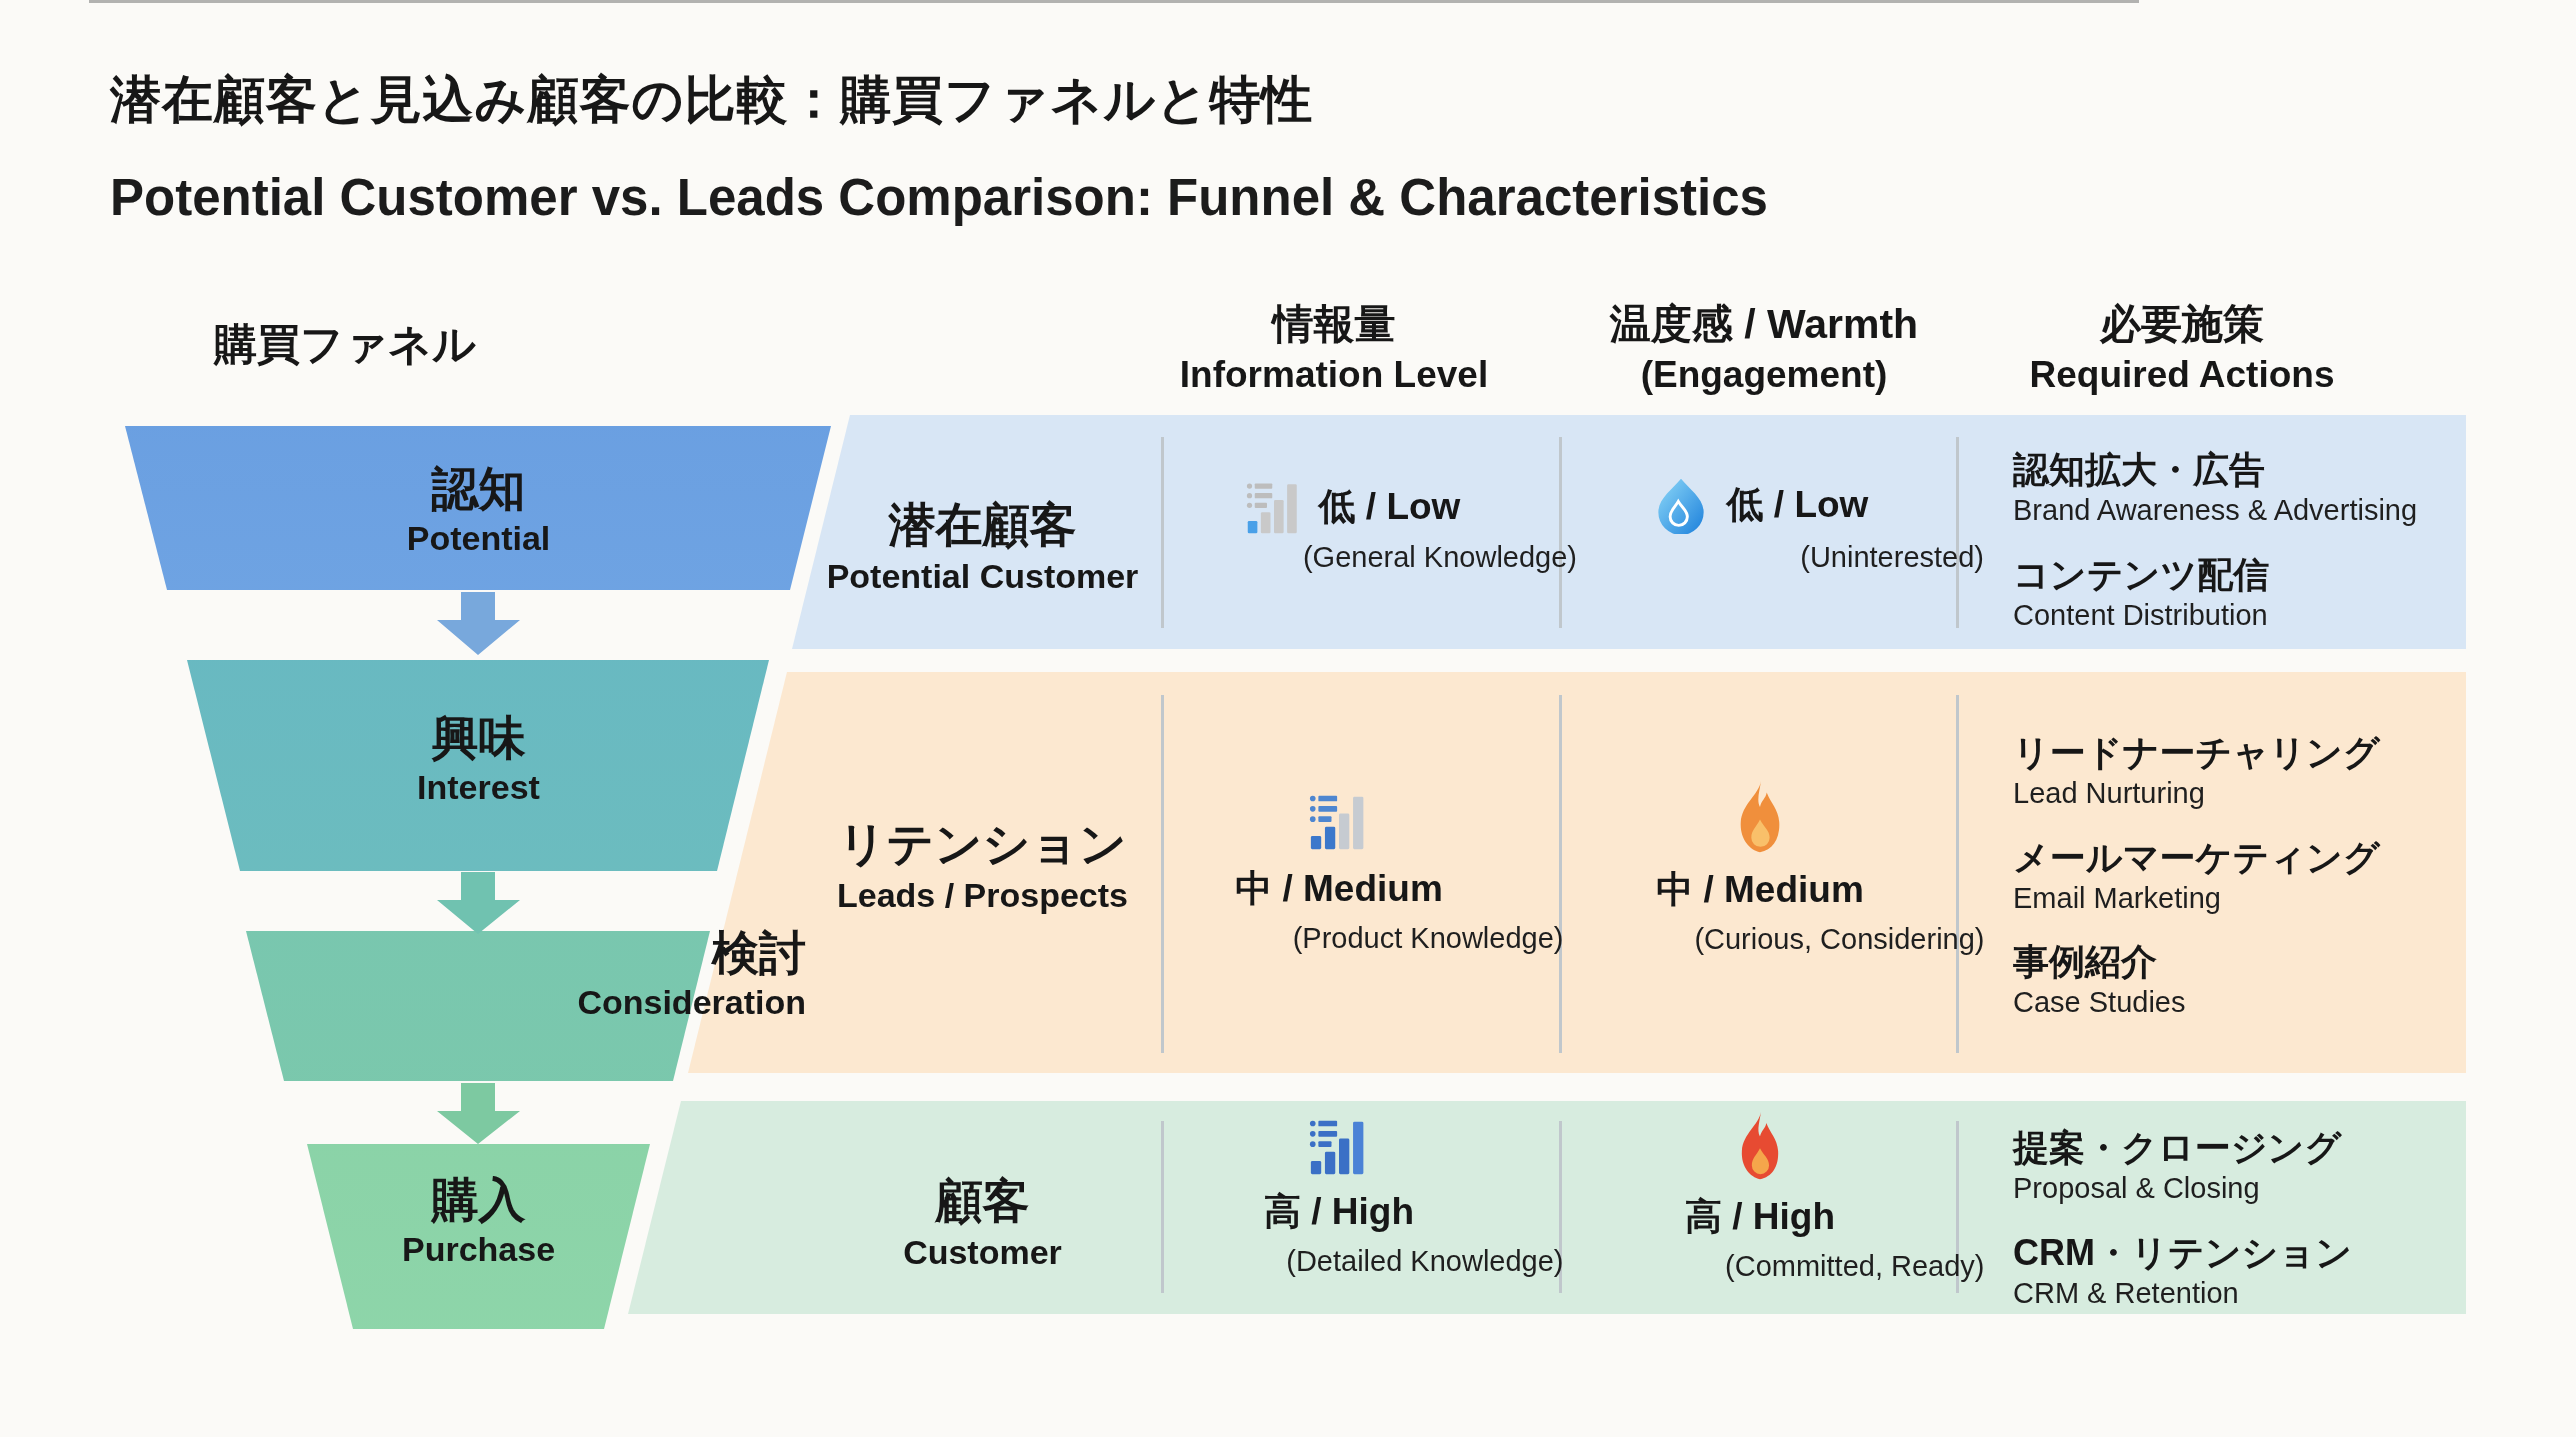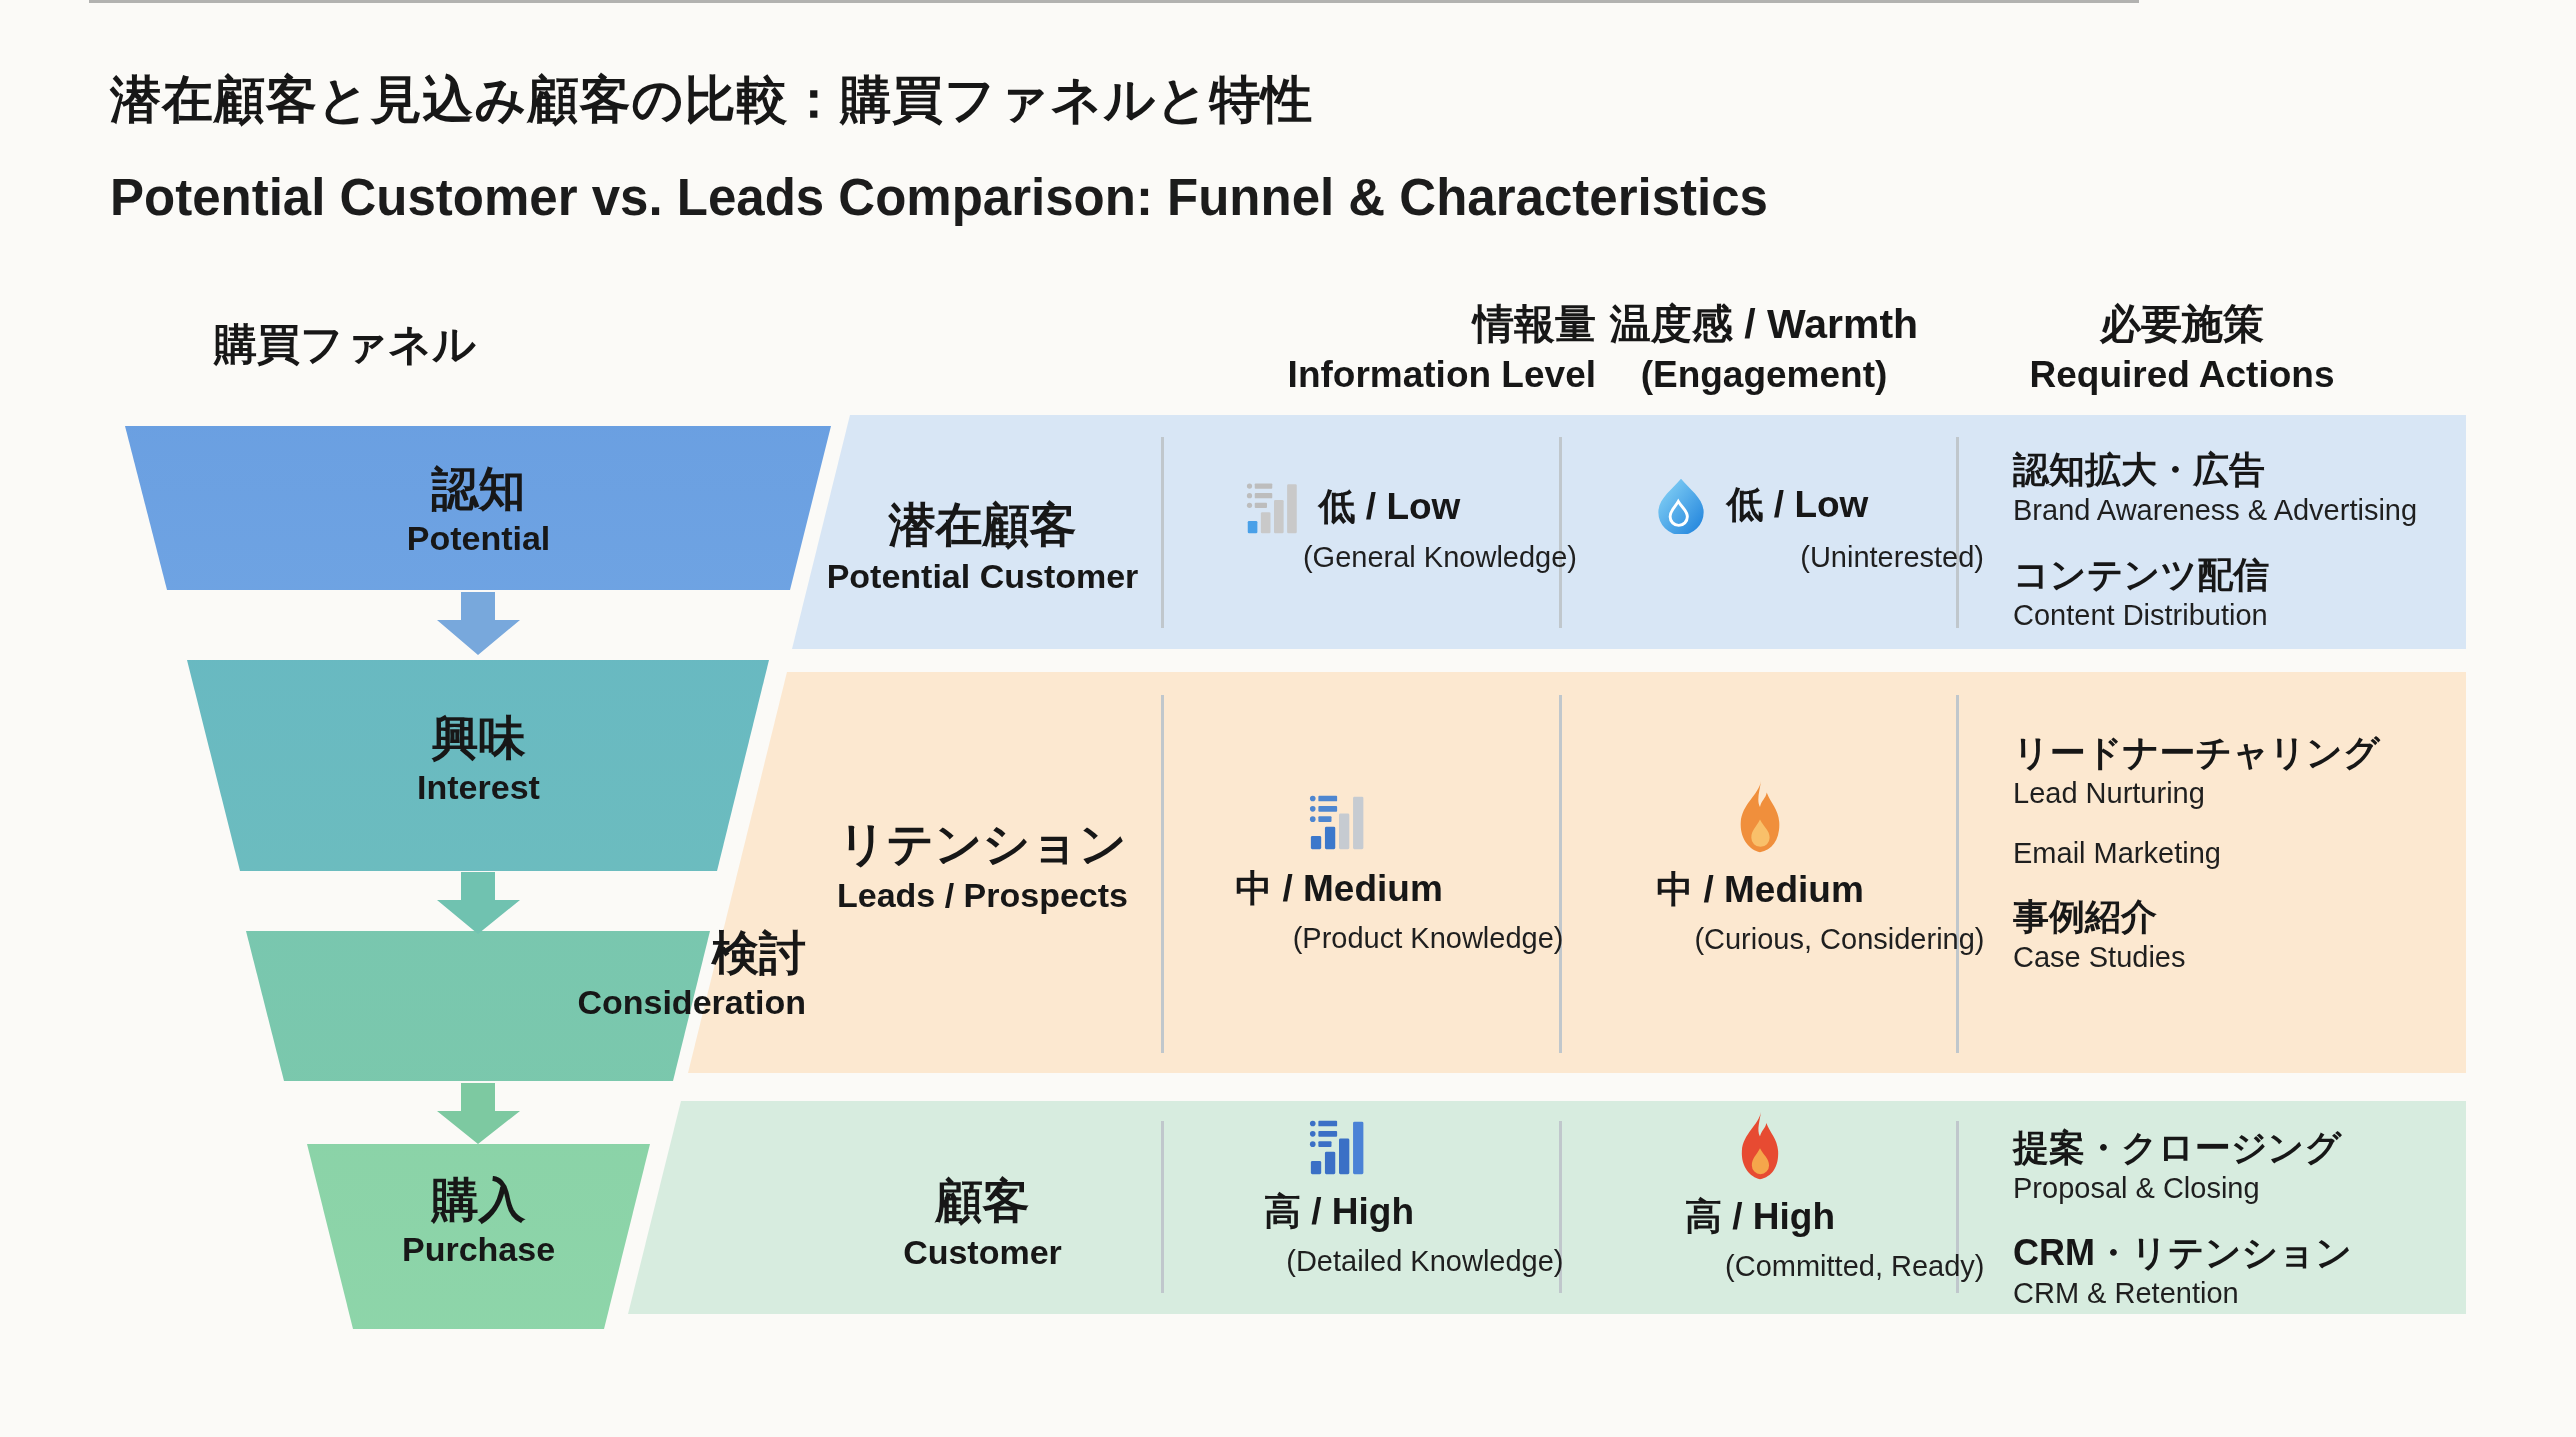--- a/index.html
+++ b/index.html
@@ -45,21 +45,21 @@
 
 <div class="canvas">
 
   <div class="abs top-artifact"></div>
 
   <div class="abs title">潜在顧客と見込み顧客の比較：購買ファネルと特性</div>
   <div class="abs subtitle">Potential Customer vs. Leads Comparison: Funnel &amp; Characteristics</div>
 
   <div class="abs funnel-head">購買ファネル</div>
 
-  <div class="abs colhead" style="left:1072px;top:298px;text-align:right;">
+  <div class="abs colhead" style="left:1072px;top:298px;">
     <div class="jp">情報量</div>
     <div class="en">Information Level</div>
   </div>
 
   <div class="abs colhead" style="left:1502px;top:298px;">
     <div class="jp">温度感 / Warmth</div>
     <div class="en">(Engagement)</div>
   </div>
 
   <div class="abs colhead" style="left:1920px;top:298px;">
@@ -189,20 +189,21 @@
     <div class="level" style="margin-top:9.4px;">中 / Medium</div>
     <div class="subnote" style="margin-top:7.5px;">(Curious, Considering)</div>
   </div>
 
   <div class="abs actions" style="left:2013px;top:730px;">
     <div class="action">
       <div class="jp">リードナーチャリング</div>
       <div class="en">Lead Nurturing</div>
     </div>
     <div class="action">
+      <div class="jp">メールマーケティング</div>
       <div class="en">Email Marketing</div>
     </div>
     <div class="action">
       <div class="jp">事例紹介</div>
       <div class="en">Case Studies</div>
     </div>
   </div>
 
   <div class="abs row-label" style="left:739px;top:1172px;">
     <div class="jp">顧客</div>

